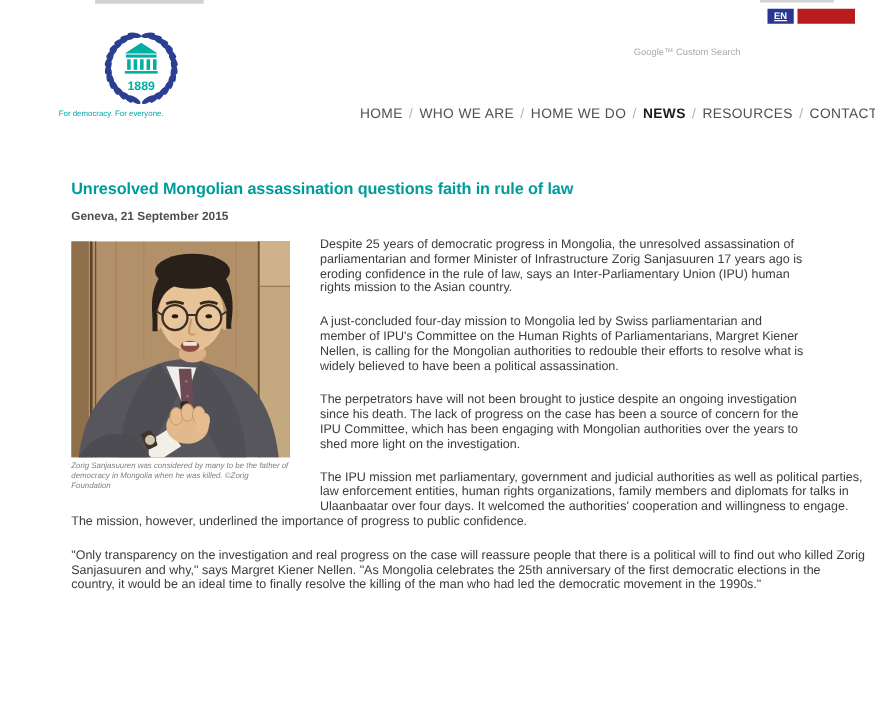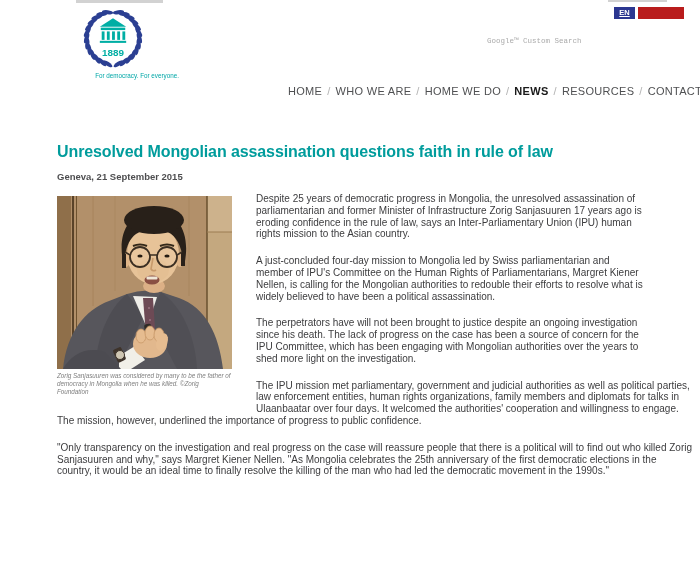--- a/index.html
+++ b/index.html
@@ -3,43 +3,43 @@
 <meta charset="utf-8">
 <style>
   html,body{margin:0;padding:0;background:#fff;}
   .page{position:relative;width:700px;height:562px;background:#fff;overflow:hidden;
         font-family:"Liberation Sans","DejaVu Sans",sans-serif;color:#3c3c3e;}
   
   .bar{position:absolute;background:#d2d2d2;height:2px;}
   .bar-left{left:76px;top:0;width:87px;height:3px;}
   .bar-right{left:608px;top:0;width:59px;}
   
-  .logo-block{position:absolute;left:47px;top:6px;width:132px;text-align:right;cursor:pointer;}
+  .logo-block{position:absolute;left:47px;top:22px;width:132px;text-align:left;cursor:pointer;}
   .logo-block svg{display:block;margin:0 auto;}
   .org-name{margin-top:3px;font-size:10.5px;color:#55565a;letter-spacing:.1px;}
   .tagline{margin-top:2px;font-size:6.3px;color:#00a7a7;}
   
   .lang-btn{position:absolute;top:7px;width:21px;height:12px;border:none;color:#fff;
             font-family:inherit;font-size:7.5px;font-weight:bold;line-height:12px;text-align:center;
             padding:0;cursor:pointer;display:block;}
   .lang-en{left:614px;background:#2b3690;text-decoration:underline;}
   .lang-fr{left:638px;background:#b91c1c;padding-left:46px;}
   
-  .gcs{position:absolute;left:487px;top:37px;width:130px;border:none;outline:none;background:transparent;
-       font-family:Liberation Mono, monospace;font-size:7.5px;color:#9b9b9b;padding:0;}
+  .gcs{position:absolute;left:507px;top:37px;width:130px;border:none;outline:none;background:transparent;
+       font-family:Liberation Sans, sans-serif;font-size:7.5px;color:#9b9b9b;padding:0;}
   .gcs::placeholder{color:#ababab;}
   
   .nav{position:absolute;left:288px;top:85px;font-size:11px;color:#4f5052;letter-spacing:.3px;white-space:nowrap;}
   .nav span{cursor:pointer;}
   .nav .sep{color:#b3b3b3;margin:0 5px;cursor:default;}
   .nav .active{color:#1a1a1a;font-weight:bold;}
   
   .main{position:absolute;left:57px;top:143px;width:635px;}
   .kicker{font-size:11px;color:#3e3e40;margin:0 0 28px 0;font-weight:normal;}
-  .headline{font-size:16px;font-weight:bold;color:#009c9c;margin:0 0 10px 0;letter-spacing:-.1px;}
+  .headline{font-size:13px;font-weight:bold;color:#009c9c;margin:0 0 10px 0;letter-spacing:-.1px;}
   .dateline{font-size:9.5px;font-weight:bold;color:#4e4e50;margin:0 0 11px 0;}
   .article{font-size:10px;line-height:11.8px;}
   .article p{margin:0 0 15px 0;}
   .article p.beside{padding-right:48px;}
   figure.photo{float:left;width:175px;margin:3px 24px 14px 0;padding:0;}
   figure.photo svg{display:block;}
   figcaption{margin-top:3px;font-size:6.3px;line-height:8px;font-style:italic;color:#7f7f7f;}
   .clear{clear:both;}
 </style>
 </head>

